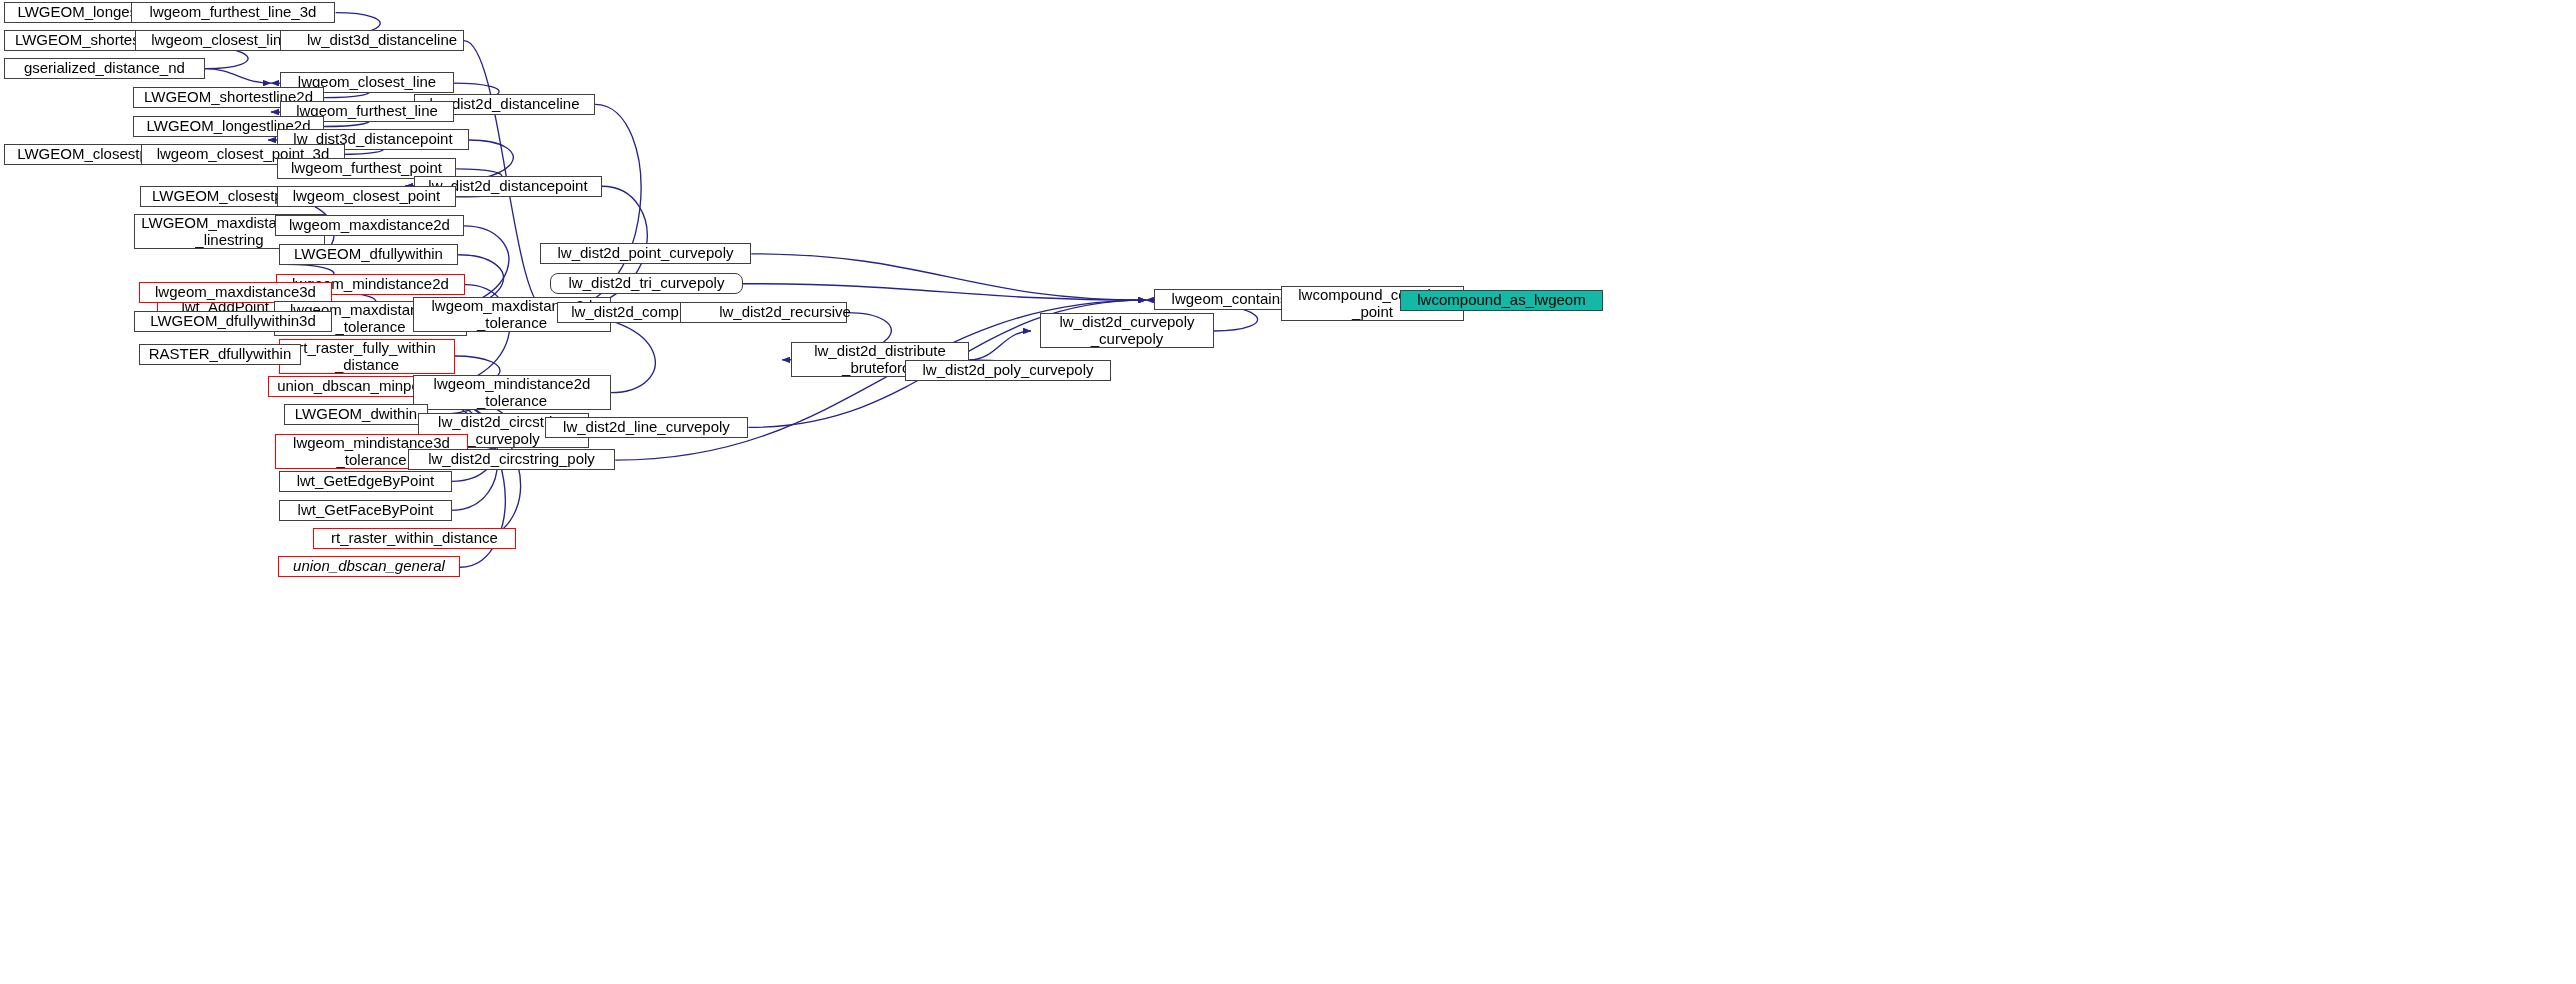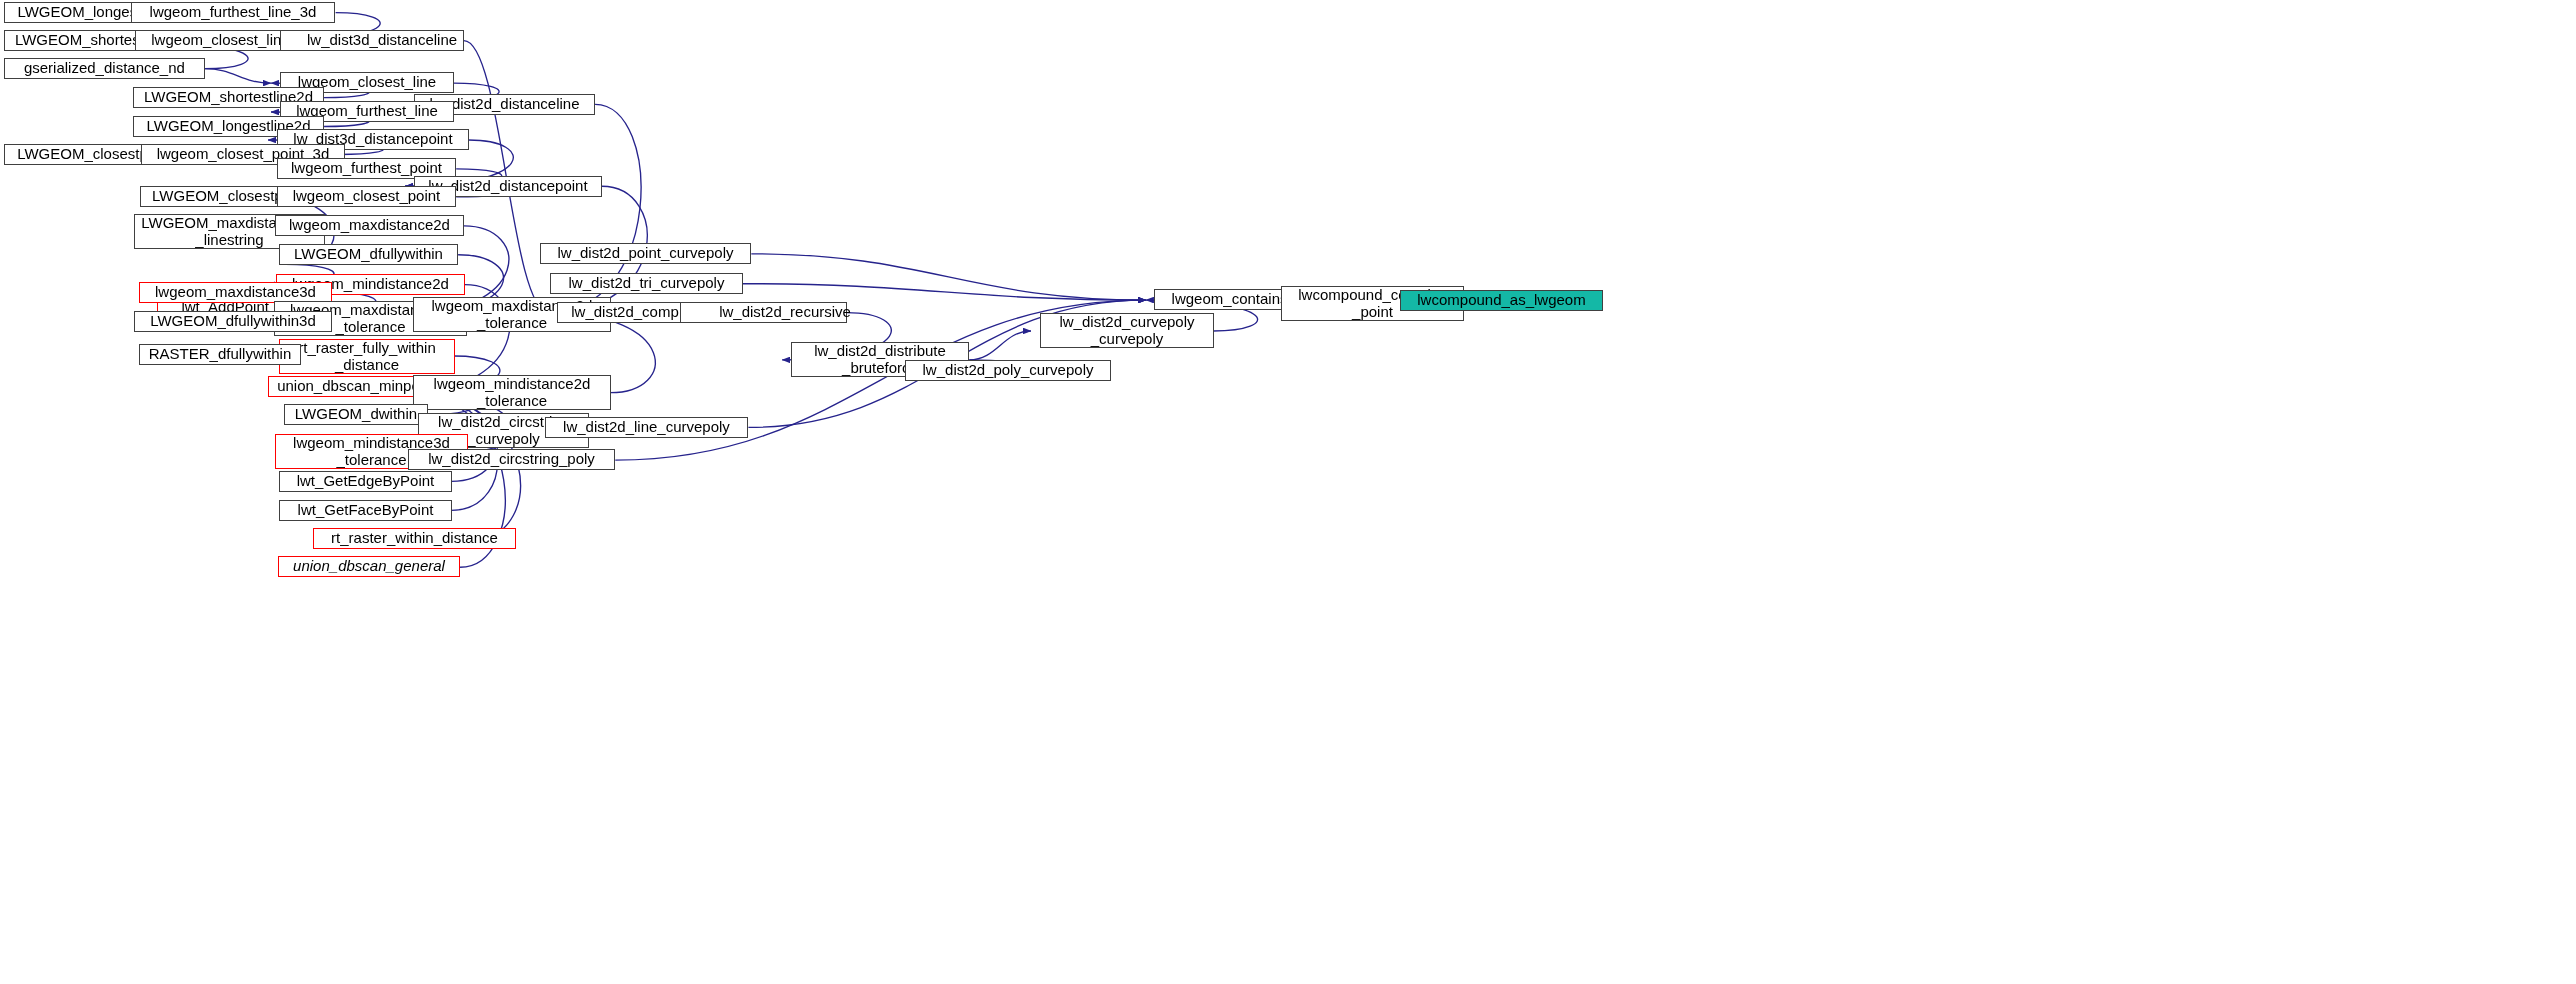--- a/index.html
+++ b/index.html
@@ -139,21 +139,21 @@
       <div class="node red" style="left: 276px; top: 274px; width: 189px; height: 21px;">lwgeom_mindistance2d</div>
       <div class="node red" style="left: 139px; top: 282px; width: 193px; height: 21px;">lwgeom_maxdistance3d</div>
       <div class="node" style="left: 274px; top: 301px; width: 193px; height: 35px;">lwgeom_maxdistance3d
 _tolerance</div>
       <div class="node" style="left: 134px; top: 311px; width: 198px; height: 21px;">LWGEOM_dfullywithin3d</div>
       <div class="node" style="left: 413px; top: 297px; width: 198px; height: 35px;">lwgeom_maxdistance2d
 _tolerance</div>
       <div class="node" style="left: 557px; top: 302px; width: 136px; height: 21px;">lw_dist2d_comp</div>
       <div class="node" style="left: 680px; top: 302px; width: 167px; height: 21px; padding-left: 46px;">lw_dist2d_recursive</div>
       <div class="node" style="left: 540px; top: 243px; width: 211px; height: 21px;">lw_dist2d_point_curvepoly</div>
-      <div class="node" style="left: 550px; top: 273px; width: 193px; height: 21px;">lw_dist2d_tri_curvepoly</div>
+      <div class="node" style="left: 550px; top: 273px; width: 193px; height: 21px; border-radius: 8px;">lw_dist2d_tri_curvepoly</div>
       <div class="node" style="left: 1154px; top: 289px; width: 192px; height: 21px;">lwgeom_contains_point</div>
       <div class="node" style="left: 1281px; top: 286px; width: 183px; height: 35px;">lwcompound_contains
 _point</div>
       <div class="node filled" style="left: 1400px; top: 290px; width: 203px; height: 21px;">lwcompound_as_lwgeom</div>
       <div class="node" style="left: 1040px; top: 313px; width: 174px; height: 35px;">lw_dist2d_curvepoly
 _curvepoly</div>
       <div class="node" style="left: 791px; top: 342px; width: 178px; height: 35px;">lw_dist2d_distribute
 _bruteforce</div>
       <div class="node red" style="left: 279px; top: 339px; width: 176px; height: 35px;">rt_raster_fully_within
 _distance</div>

